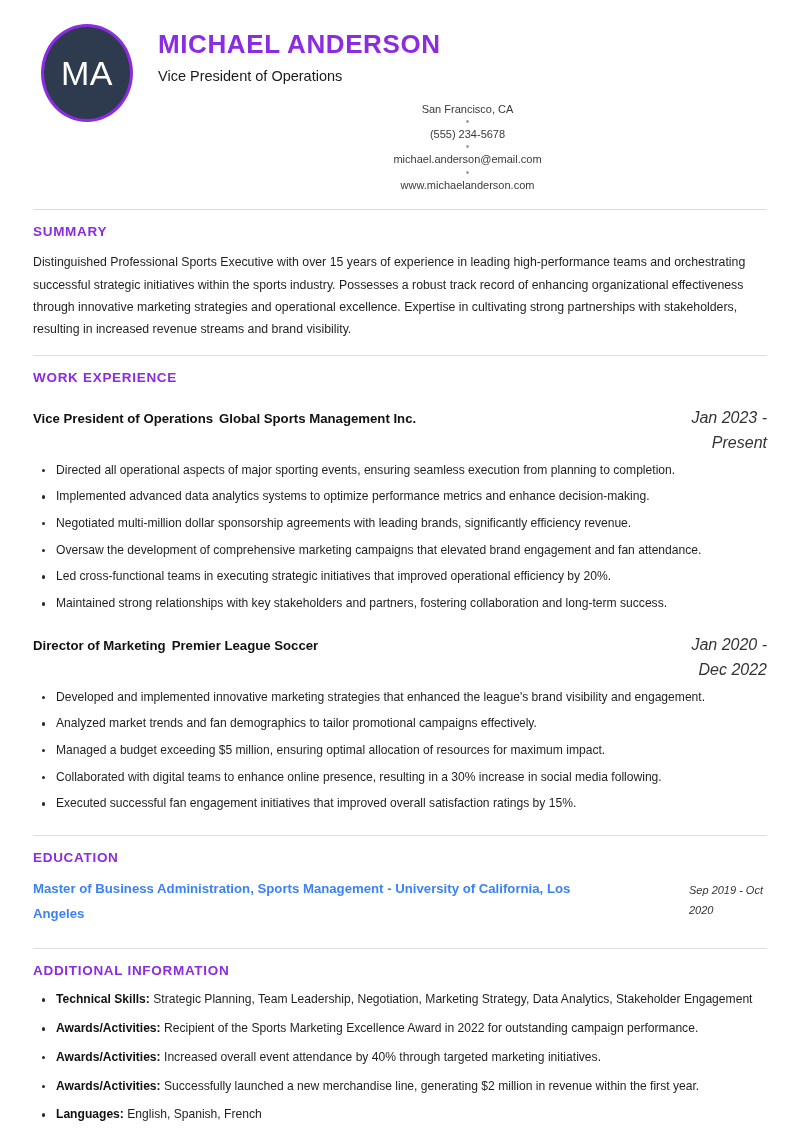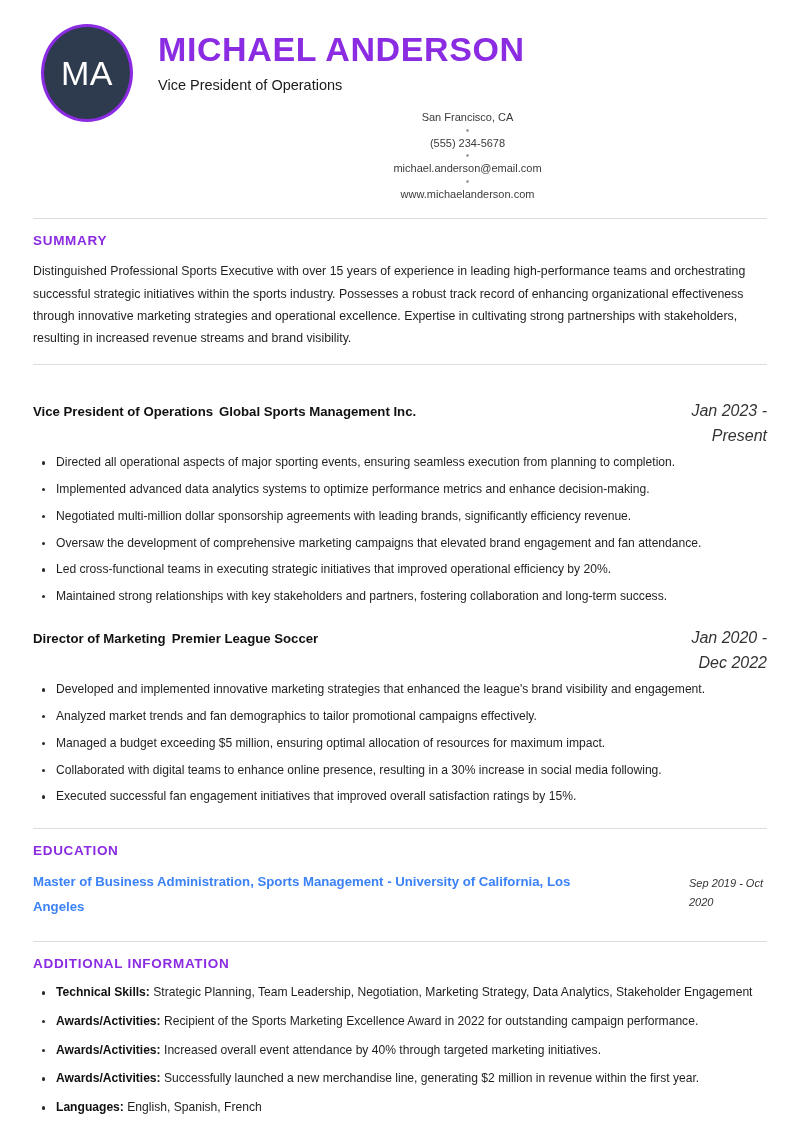--- a/index.html
+++ b/index.html
@@ -52,21 +52,21 @@
     letter-spacing: 0.5px;
     line-height: 1;
   }
   .header-text {
     padding-left: 25px;
     padding-top: 8px;
     flex: 1 1 auto;
     min-width: 0;
   }
   .full-name {
-    font-size: 34px;
+    font-size: 26px;
     font-weight: bold;
     color: #8b2be2;
     letter-spacing: 0.6px;
     line-height: 1.12;
     margin: 0 0 9px 0;
   }
   .job-title {
     font-size: 14.5px;
     font-weight: 400;
     color: #1a1a1a;
@@ -244,20 +244,21 @@
   <hr class="rule">
 
   <div class="section">
     <h2 class="section-title">SUMMARY</h2>
     <p class="summary-text">Distinguished Professional Sports Executive with over 15 years of experience in leading high-performance teams and orchestrating successful strategic initiatives within the sports industry. Possesses a robust track record of enhancing organizational effectiveness through innovative marketing strategies and operational excellence. Expertise in cultivating strong partnerships with stakeholders, resulting in increased revenue streams and brand visibility.</p>
   </div>
 
   <hr class="rule">
 
   <div class="section">
+    <h2 class="section-title">WORK EXPERIENCE</h2>
 
     <div class="entry">
       <div class="entry-head">
         <div class="entry-heading">
           <span>Vice President of Operations</span><span class="company">Global Sports Management Inc.</span>
         </div>
         <div class="entry-date">Jan 2023 - Present</div>
       </div>
       <ul class="bullets">
         <li>Directed all operational aspects of major sporting events, ensuring seamless execution from planning to completion.</li>

